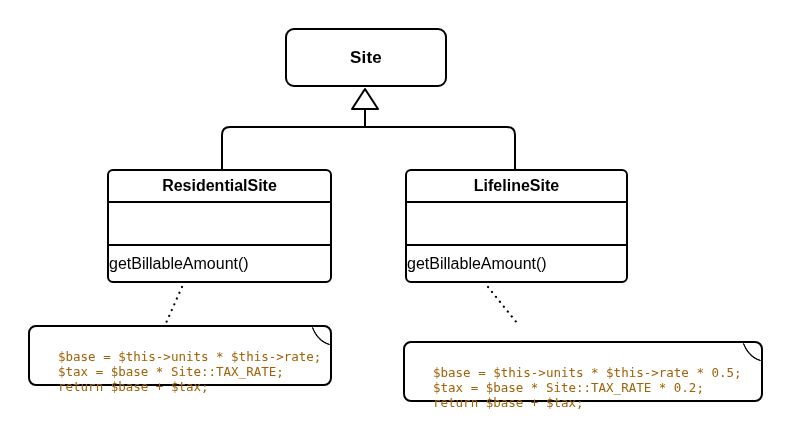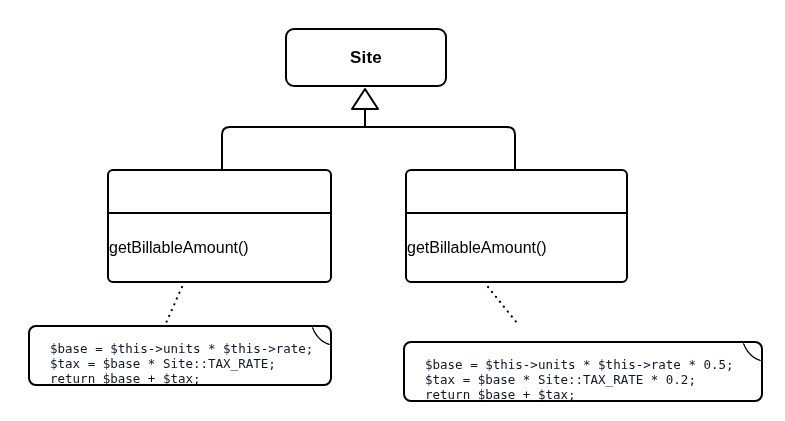--- a/index.html
+++ b/index.html
@@ -63,27 +63,27 @@
     font-size: 16px;
   }
   .note {
     position: absolute;
     box-sizing: border-box;
     border: 2px solid #000000;
     border-radius: 8px;
     background: #ffffff;
   }
   .note-code {
-    margin: 8px;
+    margin: 16px;
     padding: 6px 0 0 12px;
     font-family: "DejaVu Sans Mono", monospace;
     font-size: 12.5px;
     line-height: 15px;
     white-space: pre;
-    color: #0f172a;
+    color: #a16207;
   }
   .fold {
     position: absolute;
     top: 0;
     right: 0;
   }
 </style>
 </head>
 <body>
 
@@ -99,27 +99,29 @@
 
     <line class="dotted-anchor" x1="182" y1="287" x2="166" y2="323"></line>
     <line class="dotted-anchor" x1="488" y1="287" x2="517" y2="323"></line>
   </svg>
 
   <div class="class-box super-box" style="left:285px; top:28px; width:162px; height:59px;">
     <div class="super-title">Site</div>
   </div>
 
   <div class="class-box sub-box" style="left:107px; top:169px; width:225px; height:114px;">
+    <div class="c-title">ResidentialSite</div>
     <div class="c-attrs"></div>
     <div class="c-methods">
       <span>getBillableAmount()</span>
     </div>
   </div>
 
   <div class="class-box sub-box" style="left:405px; top:169px; width:223px; height:114px;">
+    <div class="c-title">LifelineSite</div>
     <div class="c-attrs"></div>
     <div class="c-methods">
       <span>getBillableAmount()</span>
     </div>
   </div>
 
   <div class="note" style="left:28px; top:325px; width:304px; height:61px;">
     <svg class="fold" width="18" height="18" viewBox="0 0 18 18" xmlns="http://www.w3.org/2000/svg">
       <path d="M0.5 0.5 C4 9 10 15 17.5 17.5 C9 15.5 3.5 9 0.5 0.5 Z" fill="#2b2b2b" stroke="#000000" stroke-width="1"></path>
     </svg>

